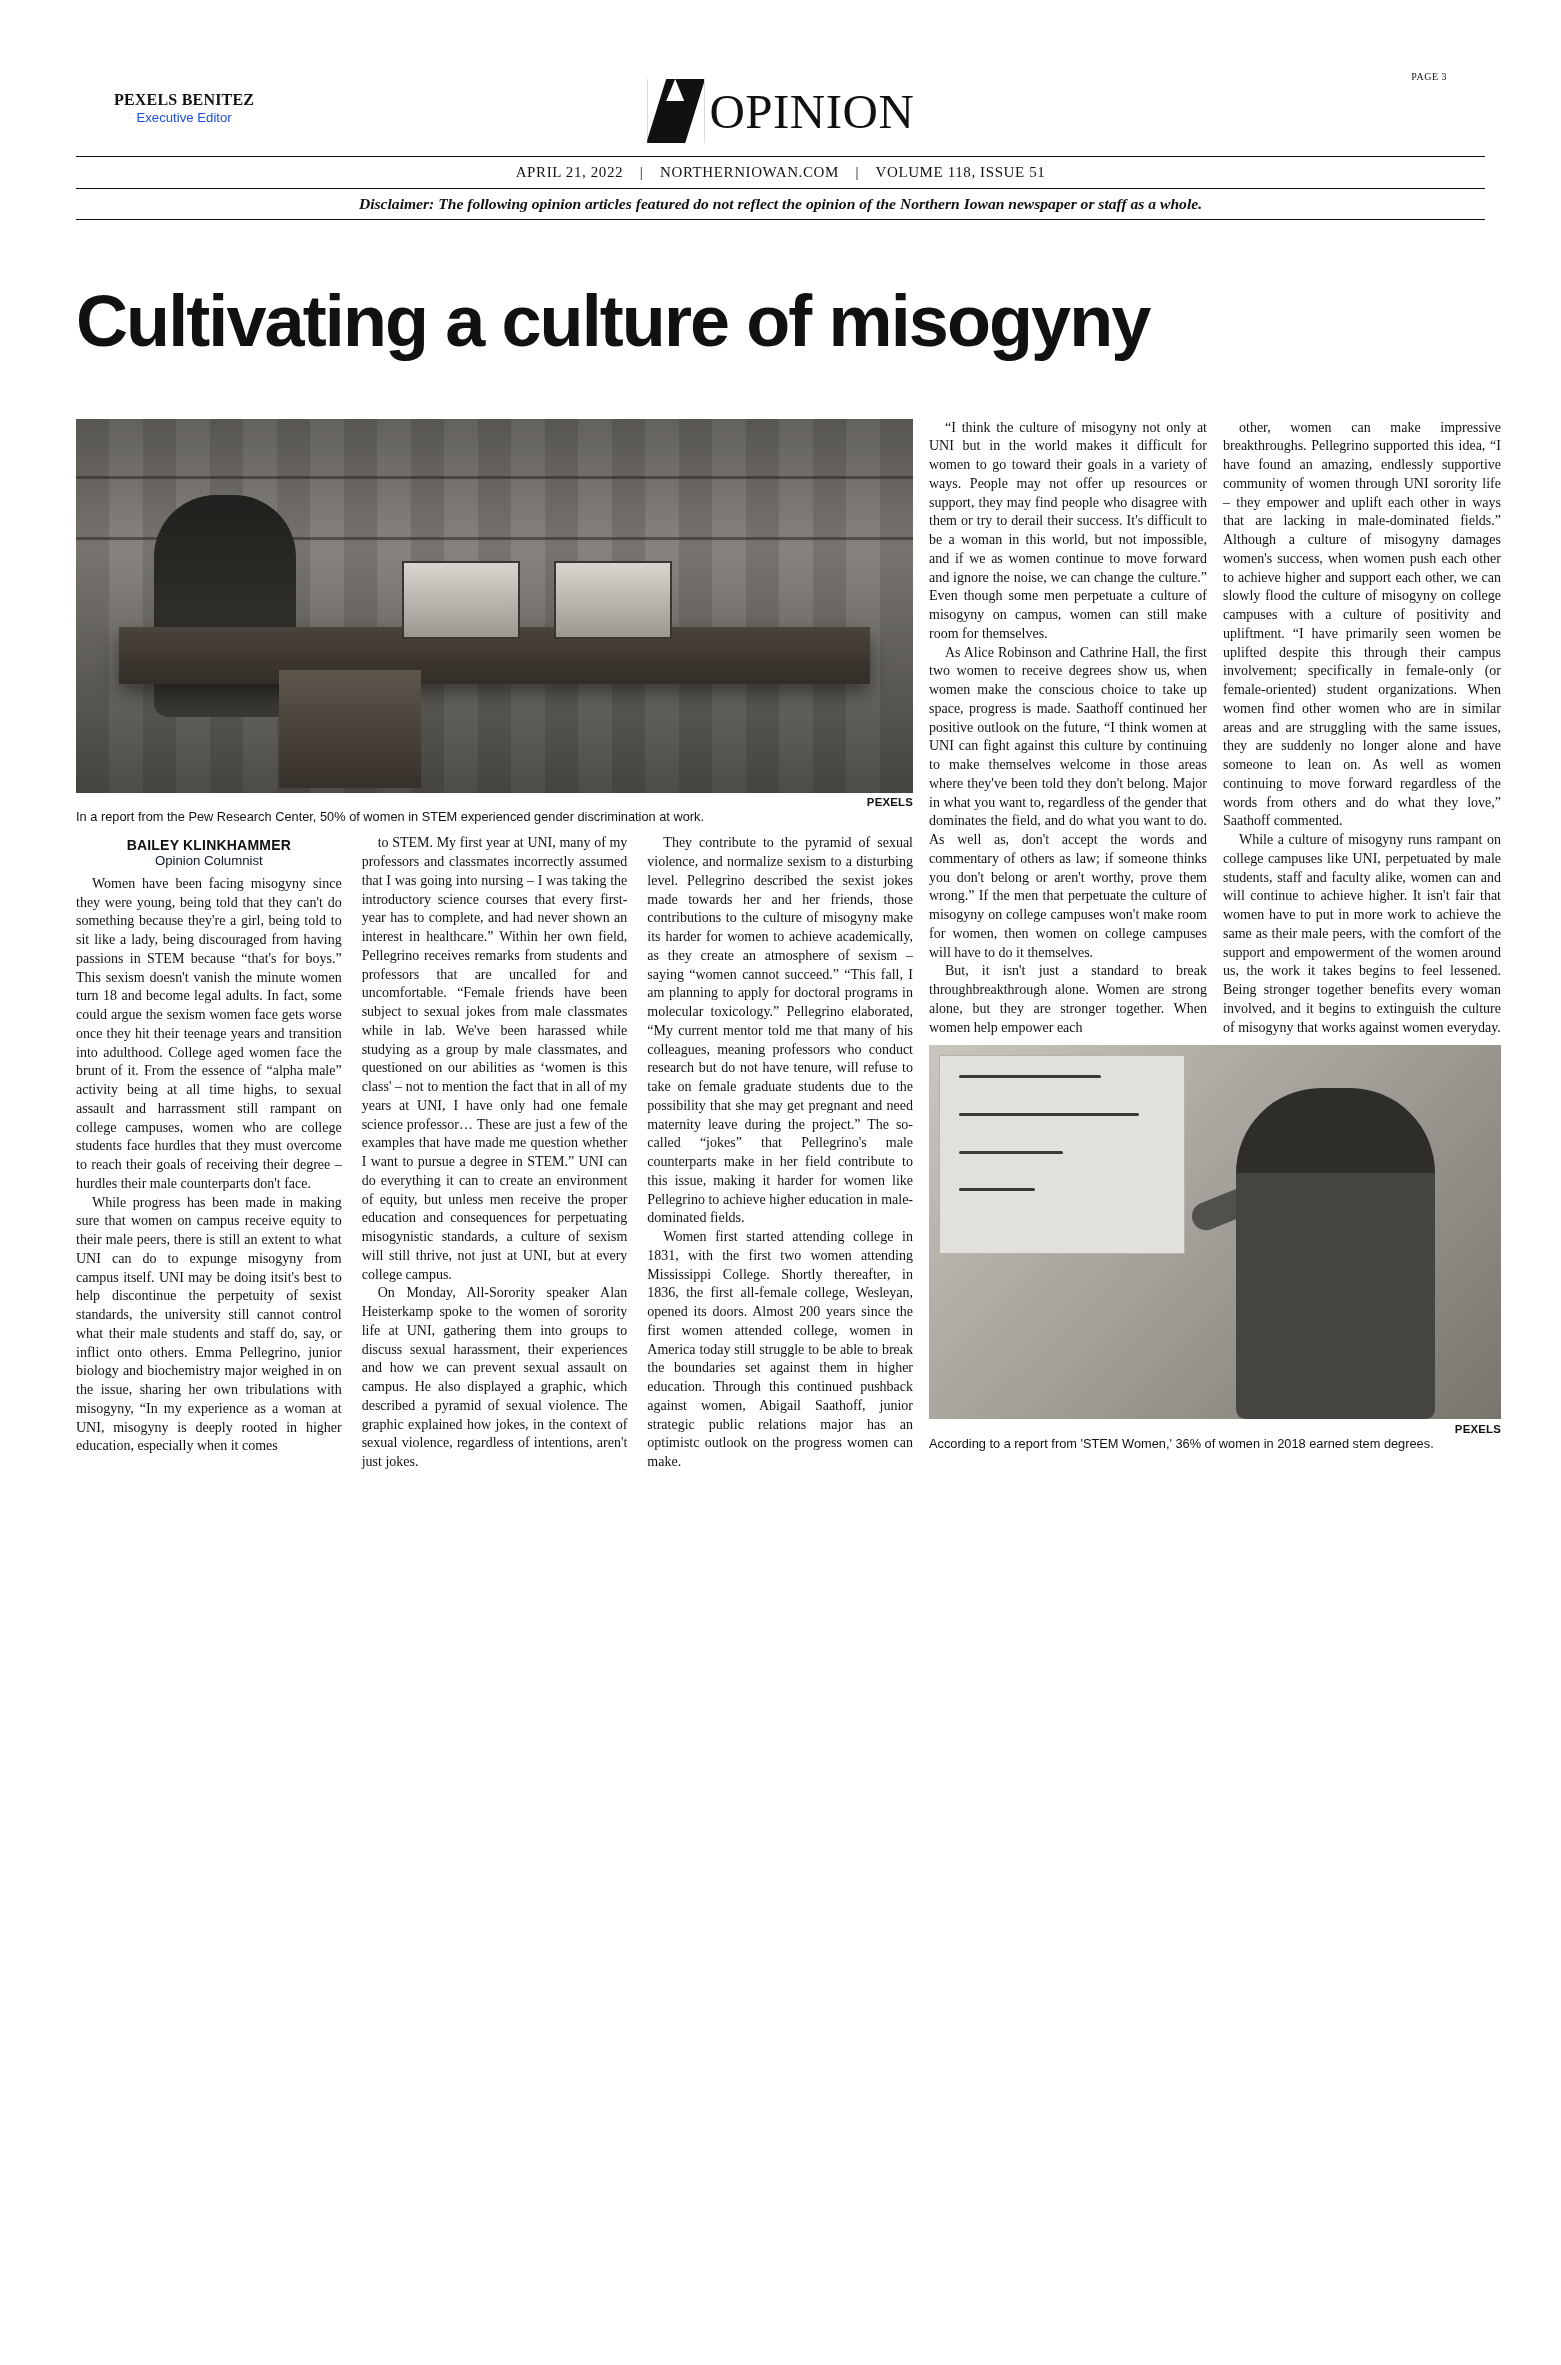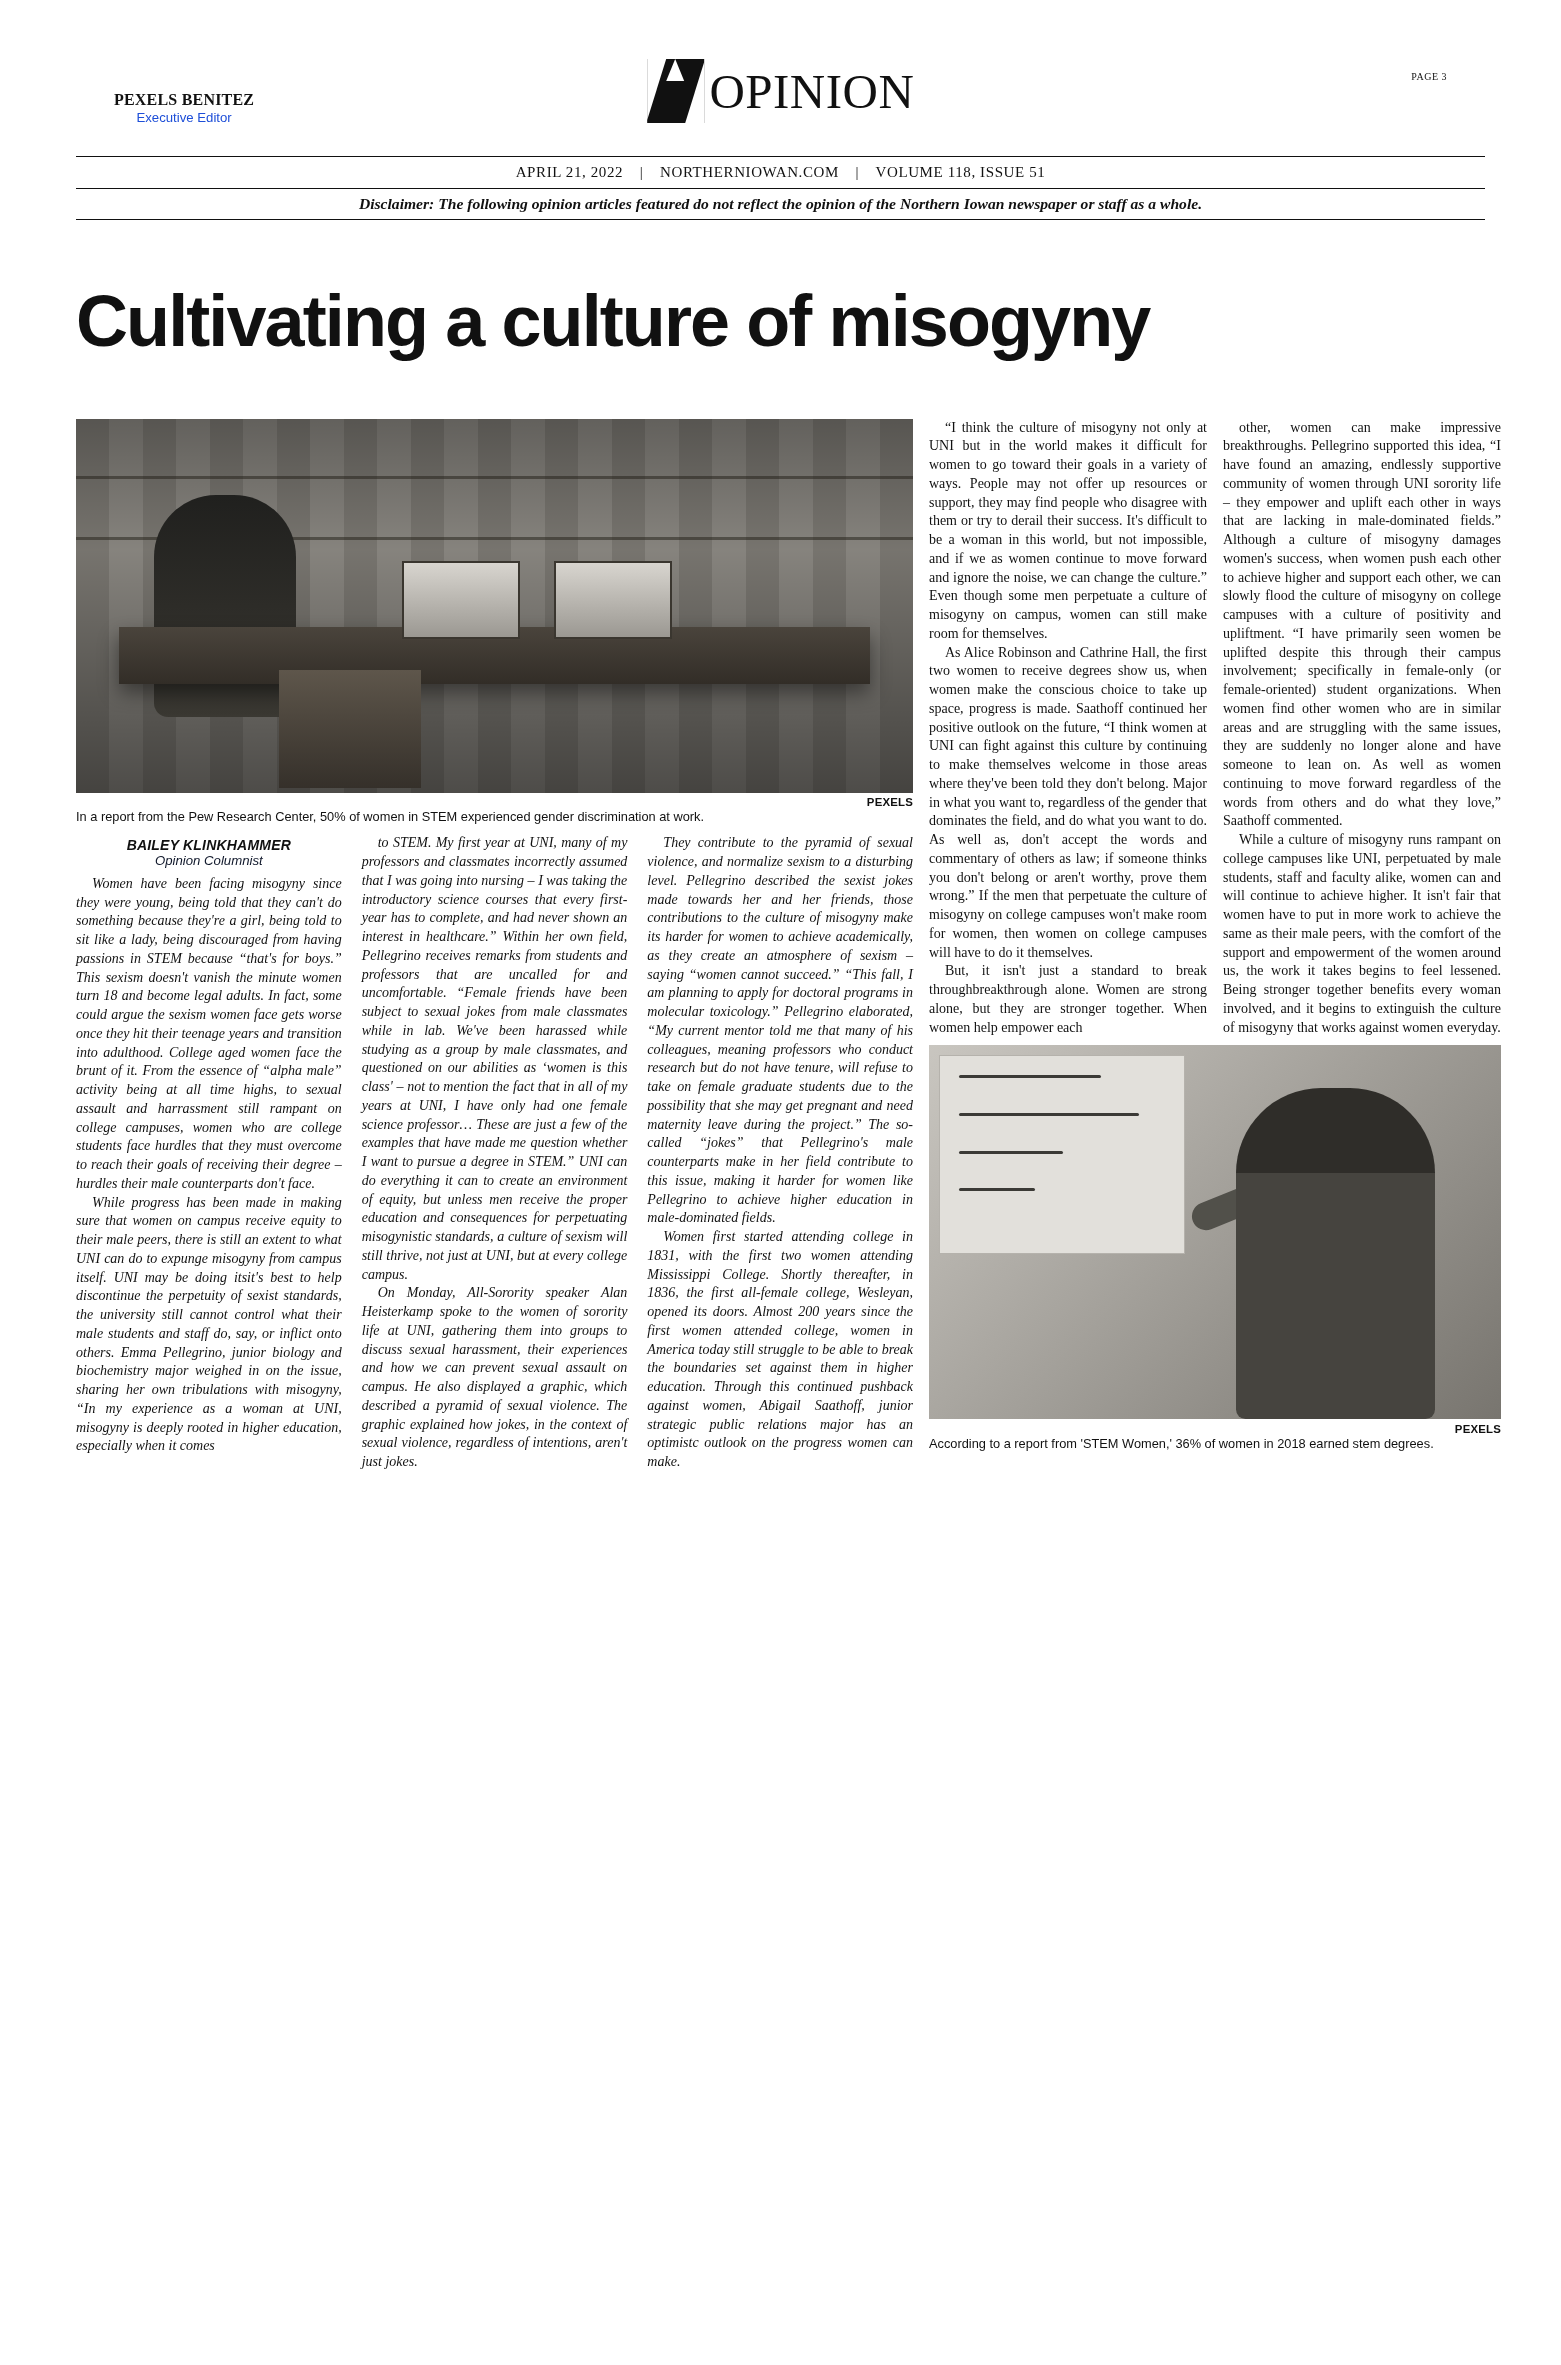--- a/index.html
+++ b/index.html
@@ -47,21 +47,21 @@
     position: absolute;
     right: 38px;
     top: 71px;
     font-family: "Liberation Serif", serif;
     font-size: 10px;
     letter-spacing: 0.5px;
   }
   .logo-wrap {
     position: absolute;
     left: 50%;
-    top: 59px;
+    top: 79px;
     transform: translateX(-50%);
     display: flex;
     align-items: center;
   }
   .logo-mark {
     position: relative;
     width: 57px;
     height: 64px;
     background: #111;
     margin-right: 5.7px;
@@ -205,21 +205,20 @@
   }
   .byline .role {
     font-family: "Liberation Sans", sans-serif;
     font-size: 13.2px;
     color: #0f172a;
   }
 
   .cols-3 {
     display: flex;
     gap: 20px;
-    font-style: italic;
   }
   .textcol { width: 268px; }
 
   p.body {
     font-family: "Liberation Serif", serif;
     font-size: 14px;
     line-height: 1.34;
     text-align: justify;
     margin: 0;
     text-indent: 16px;

